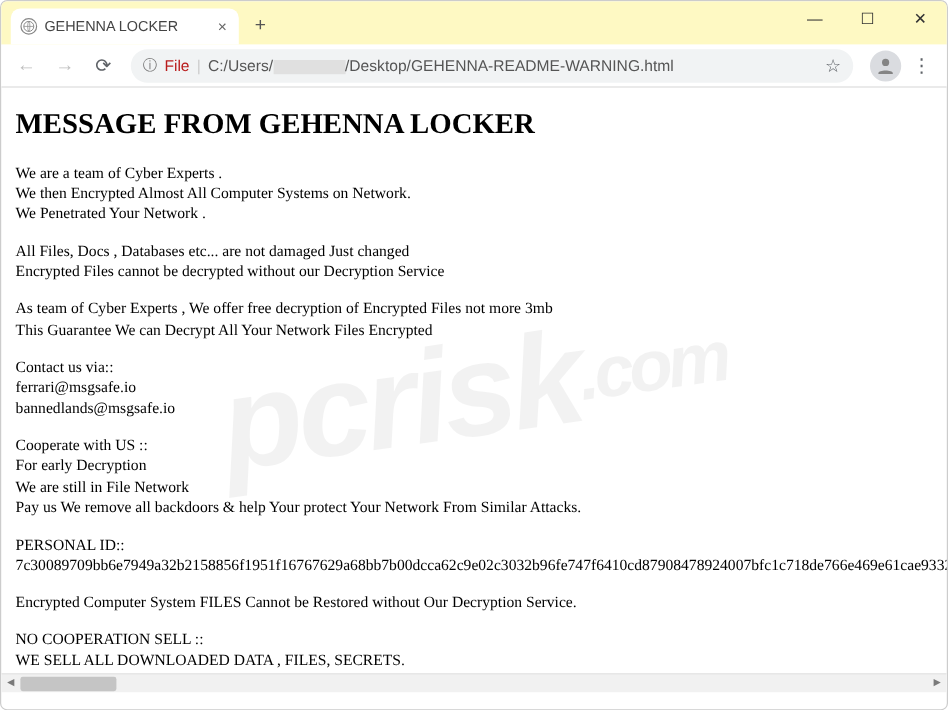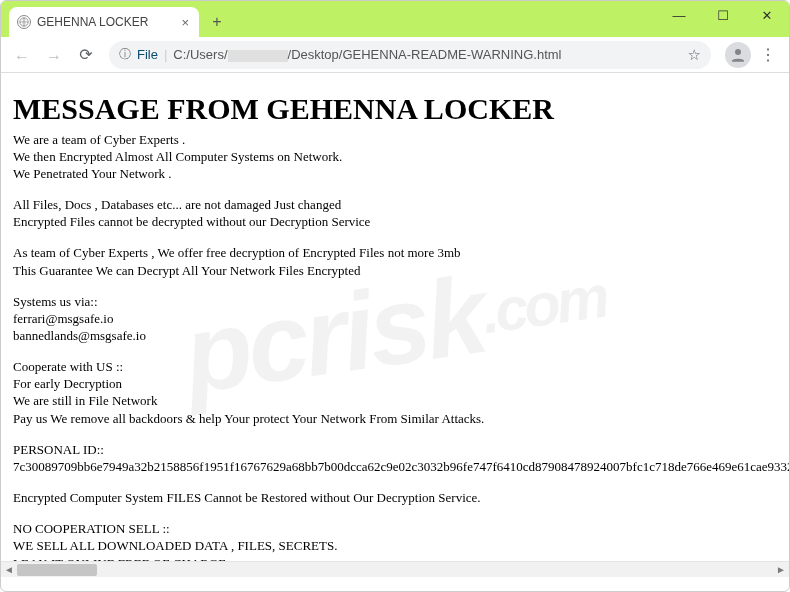--- a/index.html
+++ b/index.html
@@ -8,21 +8,21 @@
     background: #fff;
     width: 790px;
     height: 592px;
     overflow: hidden;
     position: relative;
     border: 1px solid #ccc;
     border-radius: 6px;
   }
   .titlebar {
     height: 36px;
-    background: #bef264;
+    background: #fef9c3;
     display: flex;
     align-items: flex-end;
     padding-left: 8px;
     position: relative;
   }
   .tab {
     background: #fff;
     height: 30px;
     width: 190px;
     border-radius: 8px 8px 0 0;
@@ -81,21 +81,21 @@
     border-radius:14px;
     display:flex;
     align-items:center;
     padding:0 10px;
     font-size:13px;
     color:#555;
     gap:6px;
     margin: 0 6px;
   }
   .omnibox .file-chip {
-    color:#0c4a6e;
+    color:#b91c1c;
     background: #fff0;
   }
   .omnibox .url { flex:1; white-space:nowrap; overflow:hidden; text-overflow:ellipsis;}
   .omnibox .redact {
     display:inline-block;
     width: 60px; height: 12px;
     background: #e0e0e0;
     vertical-align: middle;
   }
   .star { color:#5f6368; font-size:15px; cursor:pointer;}
@@ -114,23 +114,23 @@
   .content {
     padding: 10px 12px 16px 12px;
     font-family: "Times New Roman", serif;
     color:#000;
     font-size: 13px;
     line-height: 1.32;
     white-space: nowrap;
     overflow: hidden;
   }
   .content h1 {
-    font-size: 30px;
+    font-size: 24px;
     font-weight: bold;
-    margin: 6px 0 2px 0;
+    margin: 6px 0 14px 0;
   }
   .content p { margin: 0; }
   .block { margin-bottom: 14px; }
   .hscrollbar {
     position:absolute;left:0;right:0;bottom:0;height:16px;
     background:#f1f1f1;border-top:1px solid #e4e4e4;
     display:flex;align-items:center;
   }
   .hscrollbar .arrow{
     width:16px;height:16px;display:flex;align-items:center;justify-content:center;
@@ -212,21 +212,21 @@
       <p>All Files, Docs , Databases etc... are not damaged Just changed</p>
       <p>Encrypted Files cannot be decrypted without our Decryption Service</p>
     </div>
 
     <div class="block">
       <p>As team of Cyber Experts , We offer free decryption of Encrypted Files not more 3mb</p>
       <p>This Guarantee We can Decrypt All Your Network Files Encrypted</p>
     </div>
 
     <div class="block">
-      <p>Systems us via::</p>
+      <p>Contact us via::</p>
       <p>ferrari@msgsafe.io</p>
       <p>bannedlands@msgsafe.io</p>
     </div>
 
     <div class="block">
       <p>Cooperate with US ::</p>
       <p>For early Decryption</p>
       <p>We are still in File Network</p>
       <p>Pay us We remove all backdoors &amp; help Your protect Your Network From Similar Attacks.</p>
     </div>

